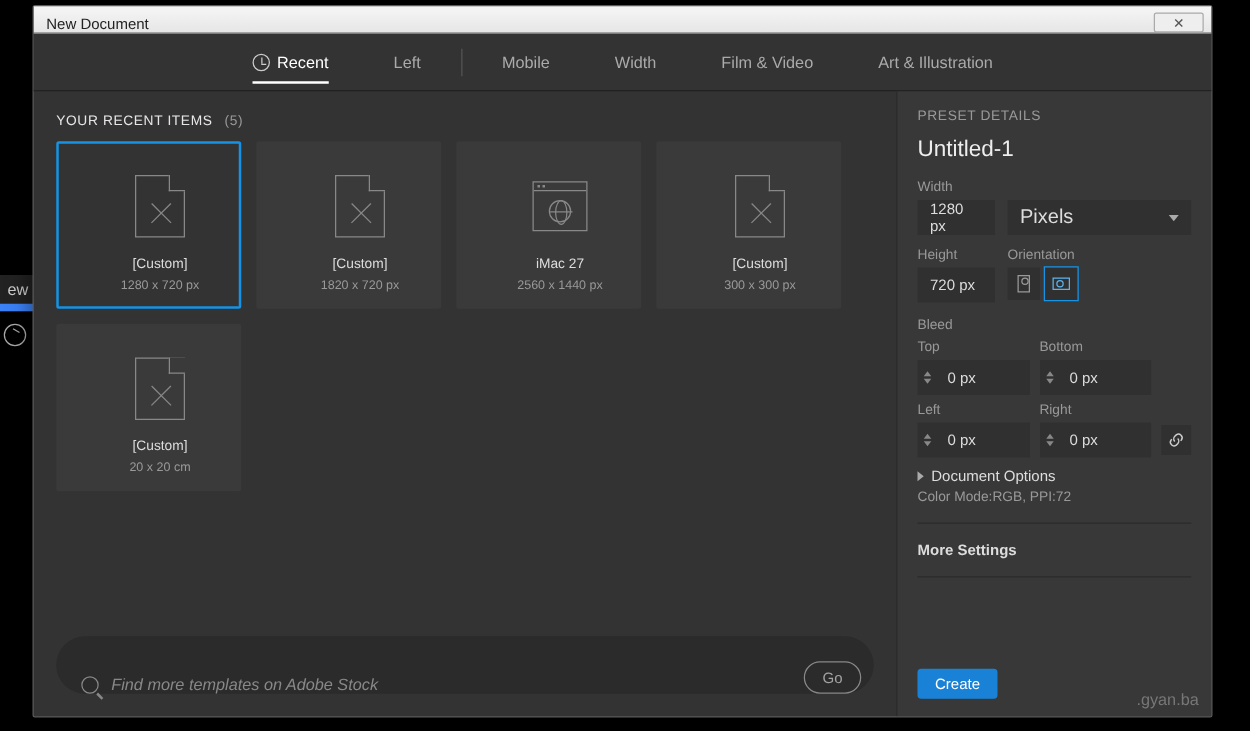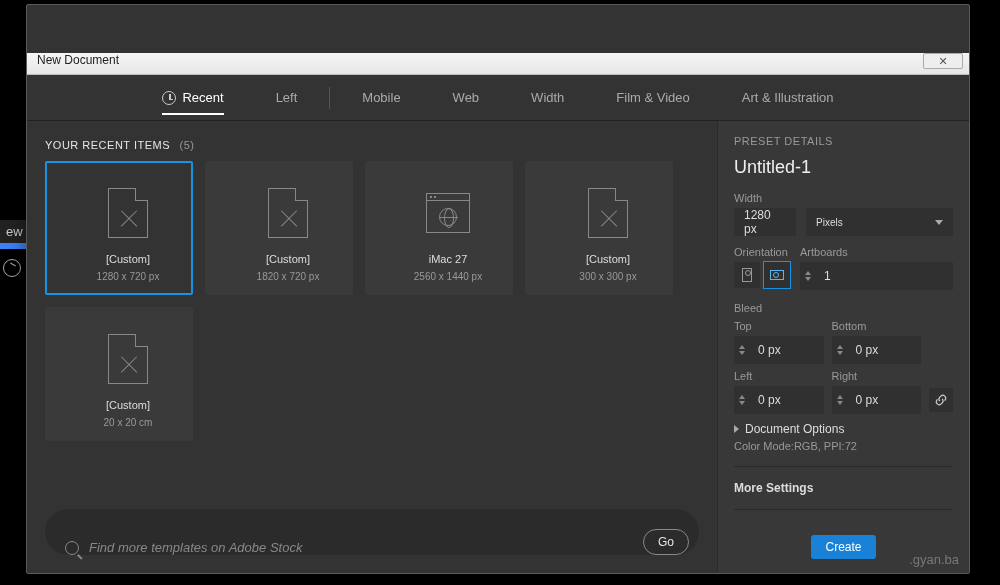--- a/index.html
+++ b/index.html
@@ -2,21 +2,21 @@
 <html><head>
 <meta charset="utf-8">
 <style>
 * { box-sizing: border-box; margin: 0; padding: 0; font-family: -apple-system, "Segoe UI", sans-serif; }
 body { background: #000; width: 1000px; height: 585px; overflow: hidden; position: relative; }
 .backdrop-left { position:absolute; left:0; top:220px; color:#ccc; font-size:13px; }
 .backdrop-left .ew { background:#222; padding:4px 6px; border-bottom:6px solid #3b82f6; display:inline-block;}
 .backdrop-left .circ { width:18px; height:18px; border:1px solid #aaa; border-radius:50%; margin-top:10px; margin-left:3px; position:relative;}
 .backdrop-left .circ:before { content:""; position:absolute; width:6px; height:1px; background:#aaa; top:4px; left:6px; transform:rotate(30deg);}
 .dialog { position: absolute; left: 26px; top: 4px; width: 944px; height: 570px; background: #333; border: 1px solid #5a5a5a; border-radius: 2px; display: flex; flex-direction: column; box-shadow: 0 0 20px rgba(0,0,0,0.5);}
-.titlebar { height: 22px; background: linear-gradient(#f6f6f6,#e6e6e6); display:flex; align-items:flex-start; justify-content:space-between; padding:0 6px 0 10px; font-size:12px; color:#222; border-bottom:1px solid #bbb;margin-top:48px;}
+.titlebar { height: 22px; background: linear-gradient(#f6f6f6,#e6e6e6); display:flex; align-items:flex-end; justify-content:space-between; padding:0 6px 0 10px; font-size:12px; color:#222; border-bottom:1px solid #bbb;}
 .titlebar .xbtn { width:40px; height:16px; border:1px solid #aaa; border-radius:2px; display:flex; align-items:center; justify-content:center; font-size:11px; color:#555; background:#eee;}
 .tabs { height: 46px; background:#333; display:flex; align-items:center; justify-content:center; gap:0; border-bottom:1px solid #222;}
 .tab { color:#aaa; font-size:13px; padding:0 26px; height:46px; display:flex; align-items:center; gap:6px; position:relative; cursor:pointer;}
 .tab.active { color:#fff; }
 .tab.active:after { content:""; position:absolute; bottom:6px; left:26px; right:26px; height:2px; background:#fff;}
 .tab .recent-icon { width:14px; height:14px; border:1.5px solid #ccc; border-radius:50%; position:relative;}
 .tab .recent-icon:before { content:""; position:absolute; width:1.5px; height:5px; background:#ccc; top:2px; left:6px;}
 .tab .recent-icon:after { content:""; position:absolute; width:4px; height:1.5px; background:#ccc; top:7px; left:6px;}
 .tab-sep { width:1px; height:22px; background:#555; margin:0 6px;}
 .body { flex:1; display:flex; overflow:hidden;}
@@ -40,29 +40,29 @@
 .web-icon { width:44px; height:40px; border:1.2px solid #888; position:relative;}
 .web-icon:before { content:""; position:absolute; top:6px; left:0; right:0; height:1.2px; background:#888;}
 .web-icon .globe { position:absolute; width:18px; height:18px; border:1.2px solid #888; border-radius:50%; top:14px; left:12px;}
 .web-icon .globe:before { content:""; position:absolute; width:8px; height:18px; border:1.2px solid #888; border-radius:50%; top:-1px; left:4px;}
 .web-icon .globe:after { content:""; position:absolute; width:18px; height:1.2px; background:#888; top:8px; left:0;}
 .web-icon .dot { position:absolute; width:2px; height:2px; background:#888; top:2px; left:3px; box-shadow:4px 0 #888;}
 .searchbar { margin-top:auto; margin-bottom:18px; height:46px; background:#2b2b2b; border-radius:24px; display:flex; align-items:flex-end; padding:0 10px 0 20px; gap:10px;}
 .searchbar .mag { width:14px; height:14px; border:1.5px solid #888; border-radius:50%; position:relative;}
 .searchbar .mag:after { content:""; position:absolute; width:6px; height:1.5px; background:#888; bottom:-3px; right:-5px; transform:rotate(45deg);}
 .searchbar .ph { color:#888; font-size:13px; font-style:italic; flex:1;}
-.searchbar .go { width:46px; height:26px; border:1.5px solid #888; border-radius:14px; color:#e5e5e5; font-size:12px; display:flex; align-items:center; justify-content:center;}
+.searchbar .go { width:46px; height:26px; border:1.5px solid #888; border-radius:14px; color:#a3a3a3; font-size:12px; display:flex; align-items:center; justify-content:center;}
 .right .sec-title { color:#999; font-size:11px; letter-spacing:0.5px; margin-bottom:10px;}
 .right .docname { color:#eee; font-size:18px; margin-bottom:14px;}
 .right .lbl { color:#999; font-size:11px; margin-bottom:4px;}
 .right .row { display:flex; gap:10px; margin-bottom:10px;}
 .right .col { display:flex; flex-direction:column; }
 .right .inp { background:#303030; border:none; height:28px; display:flex; align-items:center; padding:0 10px; color:#ddd; font-size:12px;}
 .right .inp.w { width:62px;}
-.right .sel { background:#303030; height:28px; display:flex; align-items:center; justify-content:space-between; padding:0 10px; color:#ddd; font-size:10px; flex:1;}
+.right .sel { background:#303030; height:28px; display:flex; align-items:center; justify-content:space-between; padding:0 10px; color:#ddd; font-size:16px; flex:1;}
 .right .sel .chev { width:0; height:0; border-left:4px solid transparent; border-right:4px solid transparent; border-top:5px solid #aaa;}
 .right .orient { display:flex; gap:4px;}
 .right .orient .ob { width:26px; height:26px; background:#303030; display:flex; align-items:center; justify-content:center;}
 .right .orient .ob.active { outline:1px solid #1693e5;}
 .right .orient .ob .pic { width:10px; height:14px; border:1px solid #999; position:relative;}
 .right .orient .ob.land .pic { width:14px; height:10px;}
 .right .orient .ob .pic:before { content:""; position:absolute; width:4px; height:4px; border:1px solid #999; border-radius:50%; top:1px; left:2px;}
 .right .orient .ob.active .pic { border-color:#5db3ec;}
 .right .orient .ob.active .pic:before { border-color:#5db3ec;}
 .right .stepper { display:flex; background:#303030; height:28px; align-items:center;}
@@ -73,21 +73,21 @@
 .right .stepper .val { padding:0 8px; color:#ddd; font-size:12px;}
 .right .bleed-head { color:#999; font-size:11px; margin:2px 0 6px;}
 .right .bleedgrid { display:grid; grid-template-columns: 1fr 1fr 24px; gap:6px 8px; align-items:end;}
 .right .linkbtn { width:24px; height:24px; background:#303030; display:flex; align-items:center; justify-content:center; margin-bottom:2px;}
 .right .linkbtn svg { width:14px; height:14px; }
 .right .adv { display:flex; align-items:center; gap:6px; color:#ddd; font-size:12px; margin-top:8px; cursor:pointer;}
 .right .adv .chv { width:0; height:0; border-top:4px solid transparent; border-bottom:4px solid transparent; border-left:5px solid #aaa;}
 .right .mode { color:#999; font-size:11px; margin-top:4px;}
 .right .hr { height:1px; background:#2a2a2a; margin:14px 0;}
 .right .more { color:#ddd; font-size:12px; font-weight:600;}
-.right .footer { margin-top:auto; padding:10px 0 14px; display:flex; justify-content:center; position:relative;}
+.right .footer { margin-top:auto; padding:10px 0 14px; display:flex; justify-content:flex-start; position:relative;}
 .right .create { background:#1a82d6; color:#fff; font-size:12px; padding:5px 14px; border-radius:3px; border:none;}
 .right .footer .wm { position:absolute; right:-6px; bottom:6px; color:#777; font-size:13px; pointer-events:none;}
 </style>
 </head>
 <body>
 
 <div class="backdrop-left">
   <div class="ew">ew</div>
   <div class="circ"></div>
 </div>
@@ -104,23 +104,20 @@
     <div class="tab active">
       <span class="recent-icon"></span>
       <span>Recent</span>
     </div>
     <div class="tab">
         <span>Left</span>
       </div>
     <div class="tab-sep"></div>
     <div class="tab">
         <span>Mobile</span>
-      </div>
-    <div class="tab">
-        <span>Web</span>
       </div>
     <div class="tab">
         <span>Width</span>
       </div>
     <div class="tab">
         <span>Film &amp; Video</span>
       </div>
     <div class="tab">
         <span>Art &amp; Illustration</span>
       </div>
@@ -195,41 +192,35 @@
       <div class="lbl">Width</div>
       <div class="row">
         <div class="inp w">1280 px</div>
         <div class="sel">
           <span>Pixels</span>
           <span class="chev"></span>
         </div>
       </div>
 
       <div class="row">
+        <div class="col" style="width:62px;">
+          <div class="lbl">Height</div>
+          <div class="inp w">720 px</div>
+        </div>
         <div class="col">
           <div class="lbl">Orientation</div>
           <div class="orient">
             <div class="ob">
                 <div class="pic"></div>
               </div>
             <div class="ob land active">
                 <div class="pic"></div>
               </div>
           </div>
         </div>
-        <div class="col" style="flex:1;">
-          <div class="lbl">Artboards</div>
-          <div class="stepper">
-            <div class="arrows">
-                <span class="up"></span>
-                <span class="dn"></span>
-              </div>
-            <div class="val">1</div>
-          </div>
-        </div>
       </div>
 
       <div class="bleed-head">Bleed</div>
       <div class="bleedgrid">
         <div class="col">
           <div class="lbl">Top</div>
           <div class="stepper">
               <div class="arrows">
                 <span class="up"></span>
                 <span class="dn"></span>

